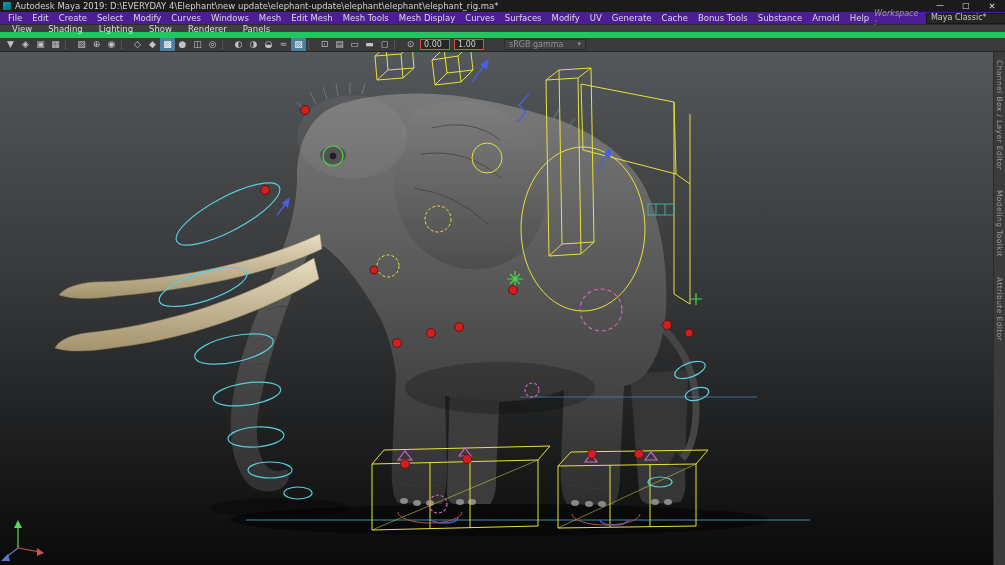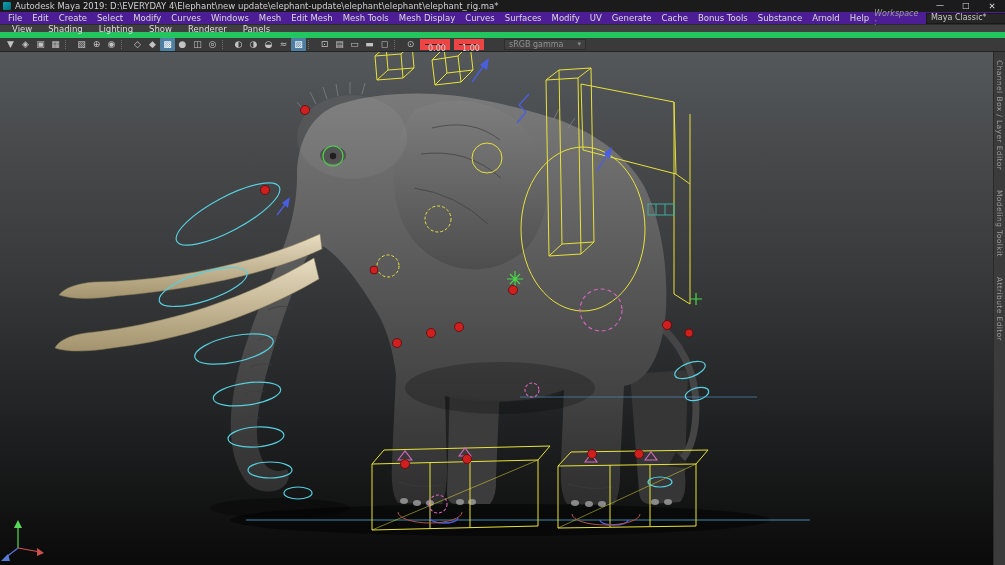--- a/index.html
+++ b/index.html
@@ -26,21 +26,21 @@
   .panelmenu{height:13px;background:#3f3f3f;border-bottom:6px solid #22c55e;display:flex;align-items:center;font-size:8.5px;color:#dcdcdc;padding-left:4px;}
   .panel-menu-item{padding:0 8px;white-space:nowrap;}
 
   
   .paneltoolbar{height:14px;background:#3a3a3a;border-bottom:1px solid #242424;display:flex;align-items:center;padding-left:3px;}
   .tb-icons{display:flex;align-items:center;}
   .tool-icon{width:15px;height:13px;line-height:13px;text-align:center;font-size:9px;color:#c2c2c2;}
   .tool-icon i{font-style:normal;}
   .tool-icon.active{background:#4e7fa0;color:#fff;border-radius:1px;}
   .tb-sep{width:6px;height:9px;border-left:1px dotted #6c6c6c;margin:0 3px 0 2px;}
-  .tb-field{width:30px;height:11px;background:#262626;border:5px solid #ef4444;color:#d2d2d2;font-size:8px;line-height:9px;padding:0 3px;margin:0 2px;}
+  .tb-field{width:30px;height:11px;background:#262626;border:1px solid #ef4444;color:#d2d2d2;font-size:8px;line-height:9px;padding:0 3px;margin:0 2px;}
   .tb-dropdown{width:82px;height:11px;background:#404040;border:1px solid #2d2d2d;color:#8f8f8f;font-size:8px;line-height:9px;display:flex;align-items:center;justify-content:space-between;padding:0 4px;margin-left:18px;}
 
   
   .main{display:flex;height:513px;}
   .viewport{position:relative;flex:1;overflow:hidden;
     background:linear-gradient(180deg,#54585b 0%,#484a4c 18%,#37383a 45%,#202122 72%,#0a0a0a 100%);}
   .scene{position:absolute;left:0;top:0;width:100%;height:100%;display:block;}
   .persp{position:absolute;bottom:3px;left:0;right:0;text-align:center;color:#b5b5b5;font-size:9px;}
 
   .right-dock{width:12px;background:#3b3b3b;border-left:1px solid #2a2a2a;display:flex;flex-direction:column;align-items:center;padding-top:8px;}

